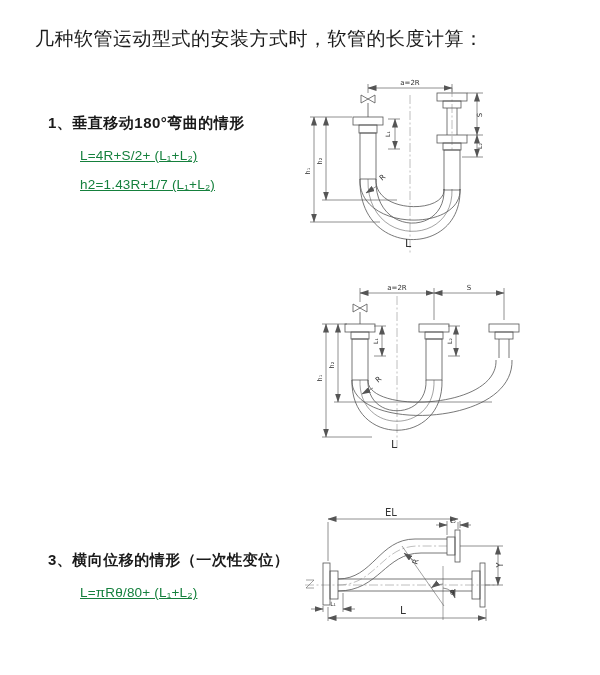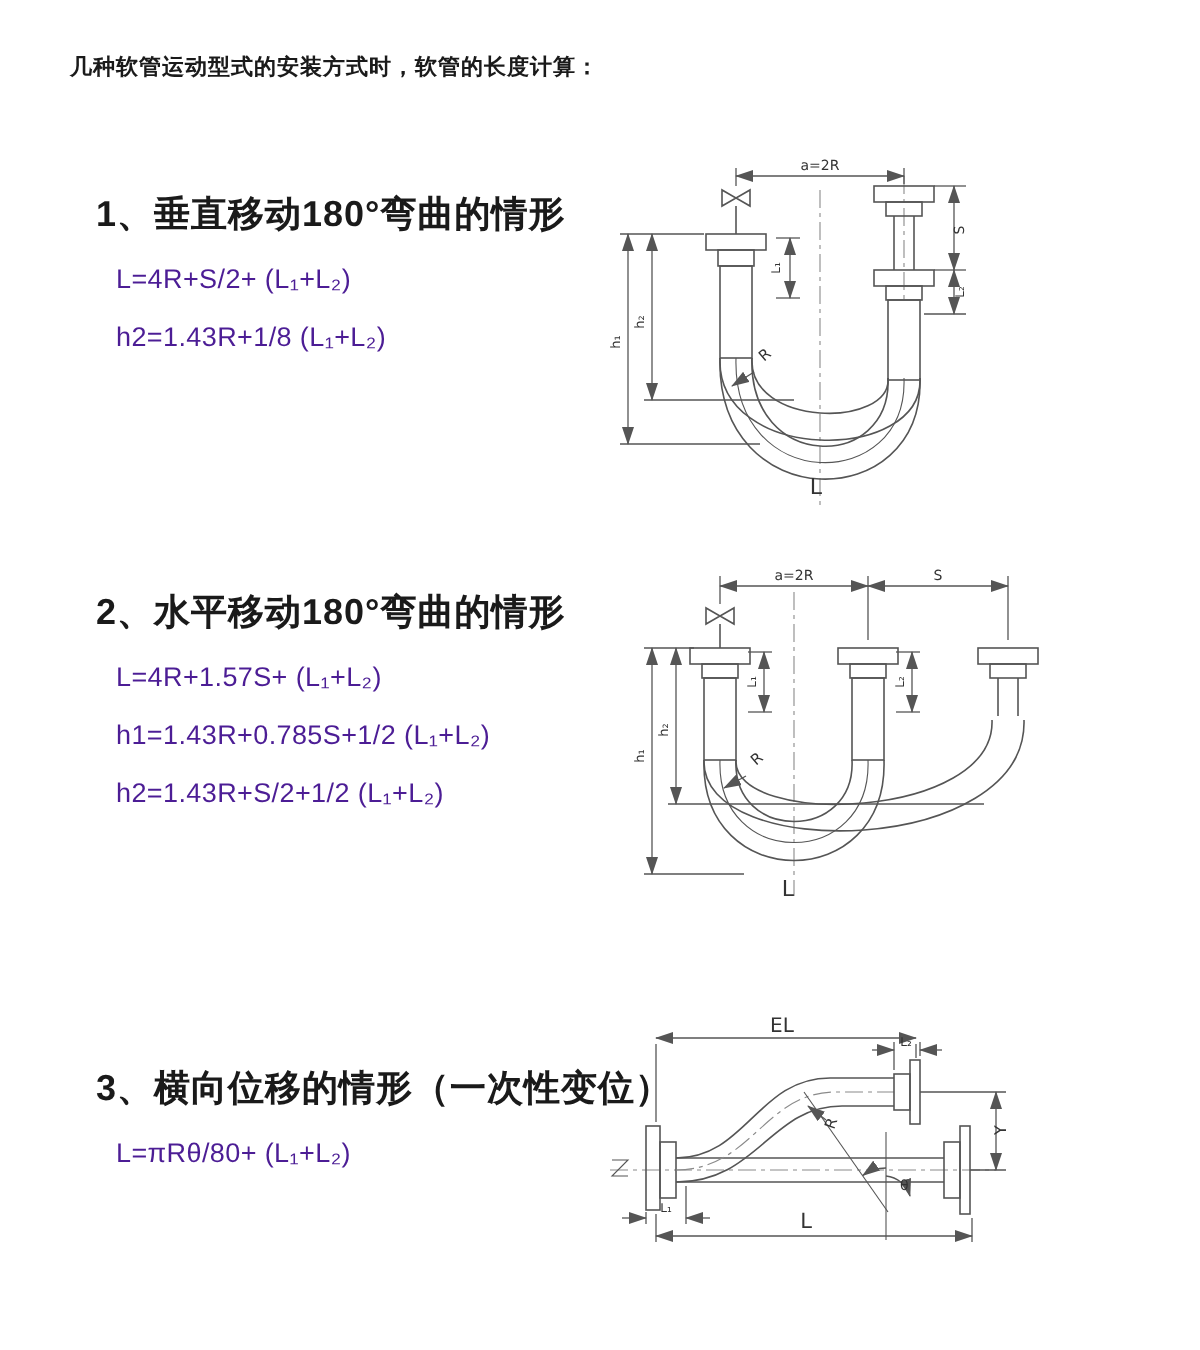--- a/index.html
+++ b/index.html
@@ -1,22 +1,22 @@
 <!DOCTYPE html>
 <html><head>
 <meta charset="utf-8">
 <style>
   html,body{margin:0;padding:0;background:#fff;}
   .page{position:relative;width:600px;height:675px;background:#ffffff;
         font-family:"Liberation Sans","DejaVu Sans",sans-serif;color:#1a1a1a;overflow:hidden;}
-  .title{position:absolute;left:35px;top:26px;font-size:11px;font-weight:700;letter-spacing:.5px;}
+  .title{position:absolute;left:35px;top:26px;font-size:19px;font-weight:400;letter-spacing:.5px;}
   .sec{position:absolute;left:48px;}
   #sec1{top:98px}#sec2{top:297px}#sec3{top:535px}
-  .heading{font-size:18px;font-weight:700;line-height:18px;letter-spacing:.5px;margin-bottom:9px;}
-  .formula{font-size:13.5px;font-weight:400;margin-left:10px;line-height:29px;letter-spacing:.2px;color:#4c1d95;}
+  .heading{font-size:15px;font-weight:700;line-height:18px;letter-spacing:.5px;margin-bottom:9px;margin-top:16px;}
+  .formula{font-size:13.5px;font-weight:400;margin-left:32px;line-height:29px;letter-spacing:.2px;color:#15803d;text-decoration:underline;}
   .diag{position:absolute;}
   #diag1{left:300px;top:75px}
   #diag2{left:312px;top:280px}
   #diag3{left:303px;top:508px}
   svg{display:block;overflow:visible;}
   .ln{stroke:#555;stroke-width:.8;fill:none;}
   .thin{stroke:#555;stroke-width:.55;fill:none;}
   .dim{stroke:#555;stroke-width:.65;fill:none;}
   .cl{stroke:#8a8a8a;stroke-width:.55;fill:none;stroke-dasharray:9 2.5 2 2.5;}
   .lbl{fill:#333;font-family:"DejaVu Sans",sans-serif;}
@@ -24,29 +24,23 @@
 </head>
 <body>
 
 <div class="page">
 
   <div class="title">几种软管运动型式的安装方式时，软管的长度计算：</div>
 
   <section class="sec" id="sec1">
     <div class="heading">1、垂直移动180°弯曲的情形</div>
     <div class="formula">L=4R+S/2+ (L₁+L₂)</div>
-    <div class="formula">h2=1.43R+1/8 (L₁+L₂)</div>
+    <div class="formula">h2=1.43R+1/7 (L₁+L₂)</div>
   </section>
 
-  <section class="sec" id="sec2">
-    <div class="heading">2、水平移动180°弯曲的情形</div>
-    <div class="formula">L=4R+1.57S+ (L₁+L₂)</div>
-    <div class="formula">h1=1.43R+0.785S+1/2 (L₁+L₂)</div>
-    <div class="formula">h2=1.43R+S/2+1/2 (L₁+L₂)</div>
-  </section>
 
   <section class="sec" id="sec3">
     <div class="heading">3、横向位移的情形（一次性变位）</div>
     <div class="formula">L=πRθ/80+ (L₁+L₂)</div>
   </section>
 
   <div class="diag" id="diag1">
     <svg width="300" height="185" viewBox="0 0 300 185">
       <defs>
         <pattern id="bp1" width="5" height="5" patternUnits="userSpaceOnUse">

